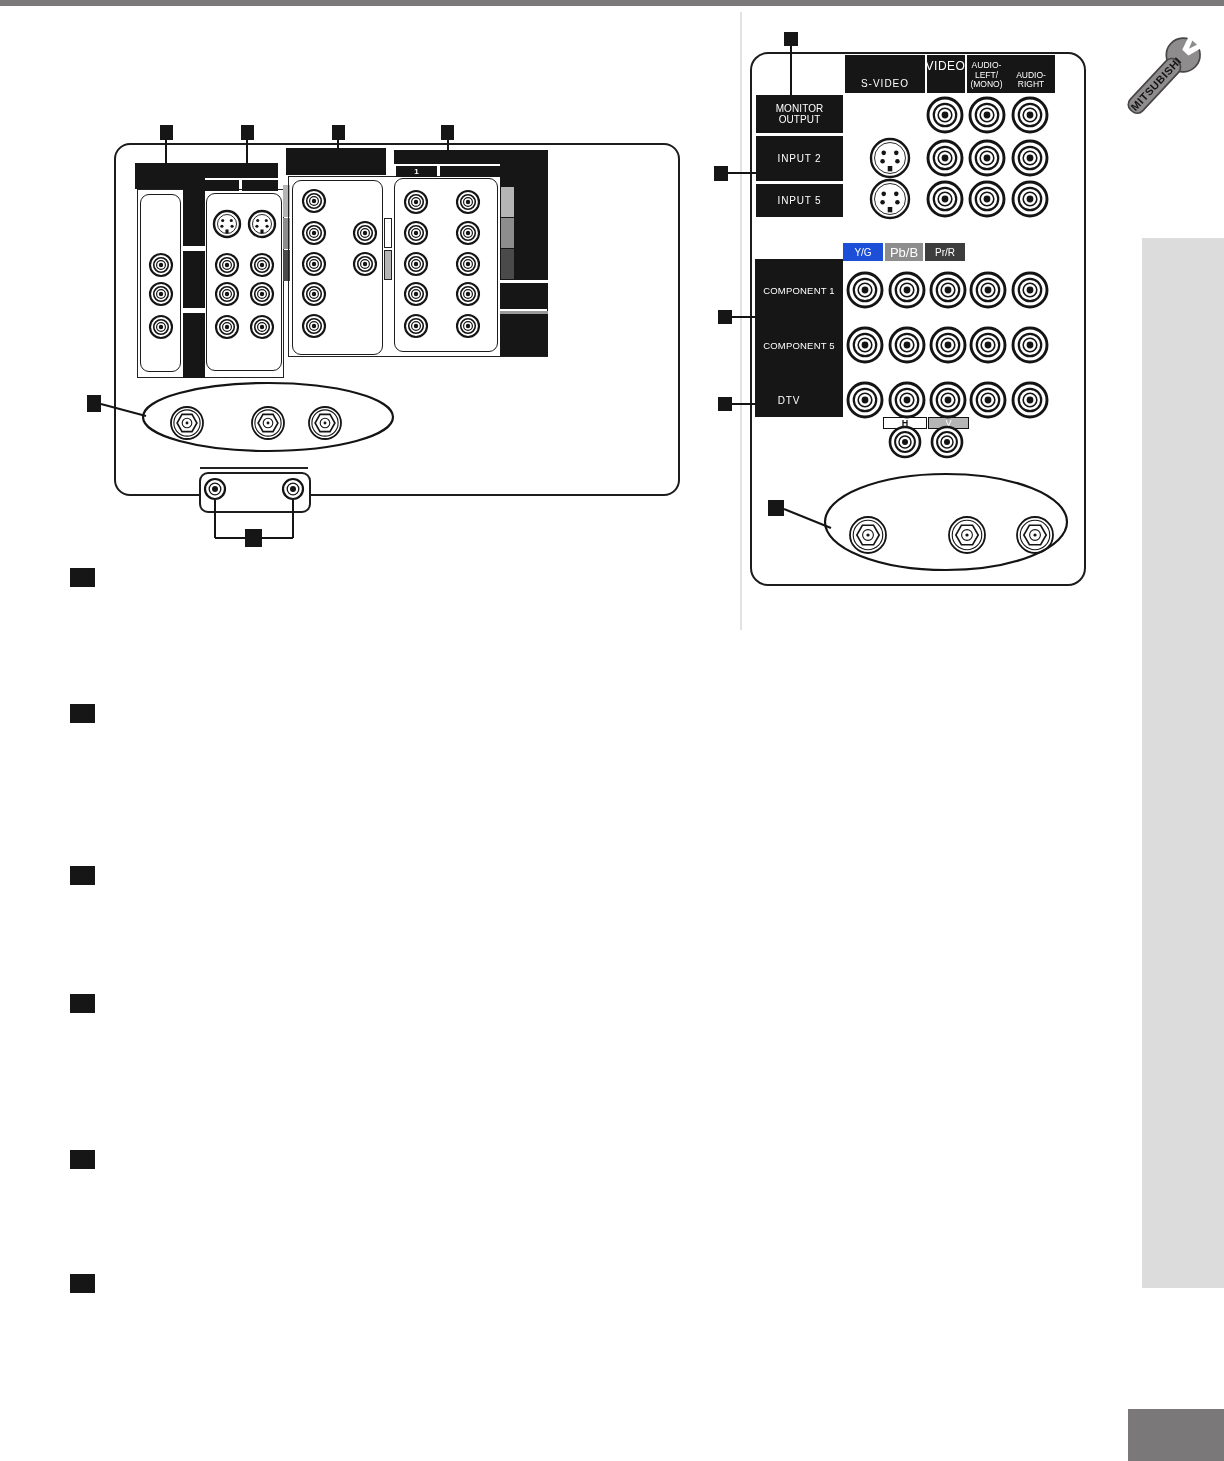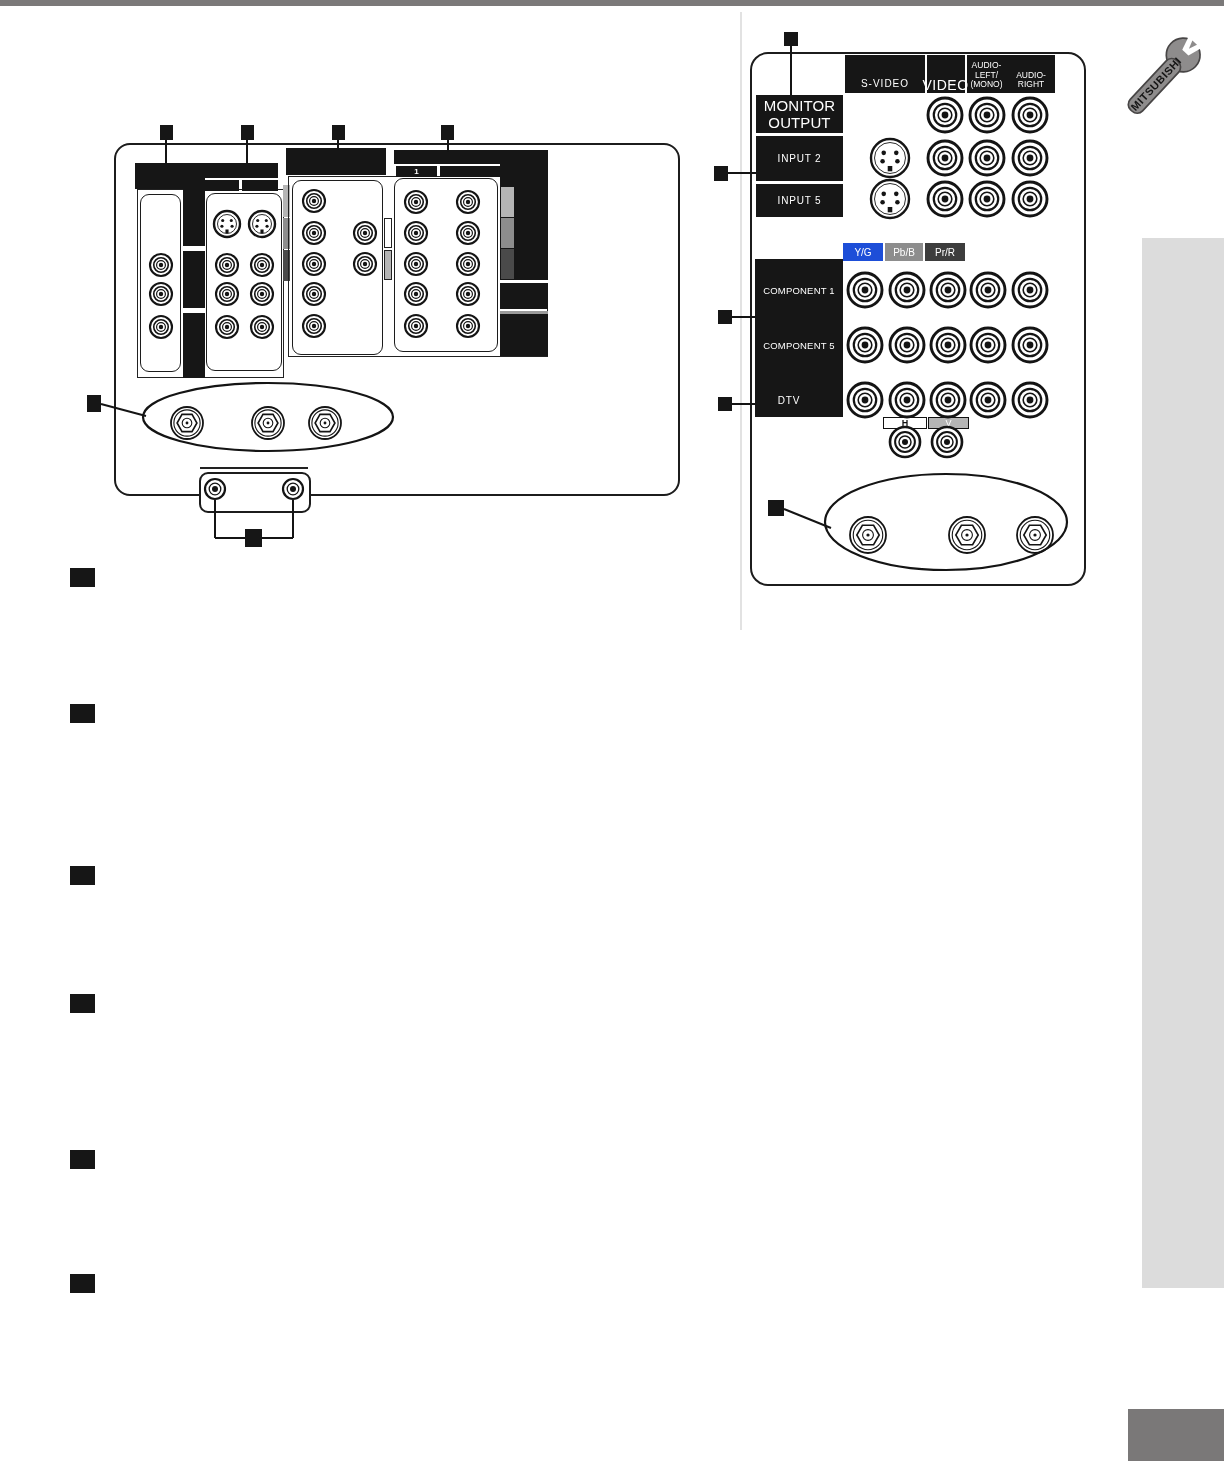--- a/index.html
+++ b/index.html
@@ -102,50 +102,50 @@
   <div class="abs sq" style="left:718px;top:310px;width:14px;height:14px"></div>
   <div class="abs sq" style="left:718px;top:397px;width:14px;height:14px"></div>
   <div class="abs sq" style="left:768px;top:500px;width:16px;height:16px"></div>
 
   <div class="abs blk" style="left:845px;top:55px;width:210px;height:38px"></div>
   <div class="abs" style="left:925px;top:55px;width:2px;height:38px;background:#fff"></div>
   <div class="abs" style="left:964.5px;top:55px;width:2px;height:38px;background:#fff"></div>
   <div class="abs bot wt" style="left:845px;top:55px;width:80px;height:38px;font-size:10px;letter-spacing:1px;padding-bottom:4px">
     <span>S-VIDEO</span>
     </div>
-  <div class="abs bot wt" style="left:926px;top:55px;width:39px;height:38px;font-size:14px;letter-spacing:0.5px;padding-bottom:0">
+  <div class="abs bot wt" style="left:926px;top:55px;width:39px;height:38px;font-size:12px;letter-spacing:0.5px;padding-bottom:20px">
     <span>VIDEO</span>
     </div>
   <div class="abs bot wt" style="left:966px;top:55px;width:41px;height:38px;font-size:8.5px;line-height:1.12;padding-bottom:3px">
     <span class="ml">AUDIO-
 LEFT/
 (MONO)</span>
     </div>
   <div class="abs bot wt" style="left:1007px;top:55px;width:48px;height:38px;font-size:8.5px;line-height:1.12;padding-bottom:3px">
     <span class="ml">AUDIO-
 RIGHT</span>
     </div>
 
   <div class="abs blk" style="left:756px;top:95px;width:87px;height:122px"></div>
   <div class="abs" style="left:756px;top:133px;width:87px;height:2.5px;background:#fff"></div>
   <div class="abs" style="left:756px;top:181px;width:87px;height:2.5px;background:#fff"></div>
-  <div class="abs cen wt" style="left:756px;top:95px;width:87px;height:38px;font-size:15px;letter-spacing:0.1px">
+  <div class="abs cen wt" style="left:756px;top:95px;width:87px;height:38px;font-size:10px;letter-spacing:0.1px">
     <span>MONITOR OUTPUT</span>
     </div>
   <div class="abs cen wt" style="left:756px;top:135px;width:87px;height:46px;font-size:10px;letter-spacing:0.8px">
     <span>INPUT 2</span>
     </div>
   <div class="abs cen wt" style="left:756px;top:183px;width:87px;height:34px;font-size:10px;letter-spacing:0.8px">
     <span>INPUT 5</span>
     </div>
 
   <div class="abs cen wt" style="left:843px;top:243px;width:40px;height:18px;background:#1d4ed8;font-size:10px">
     <span>Y/G</span>
     </div>
-  <div class="abs cen wt" style="left:885px;top:243px;width:38px;height:18px;background:#8d8d8d;font-size:10px">
+  <div class="abs cen wt" style="left:885px;top:243px;width:38px;height:18px;background:#8d8d8d;font-size:13px">
     <span>Pb/B</span>
     </div>
   <div class="abs cen wt" style="left:925px;top:243px;width:40px;height:18px;background:#3d3d3d;font-size:10px">
     <span>Pr/R</span>
     </div>
 
   <div class="abs blk" style="left:755px;top:259px;width:88px;height:158px"></div>
   <div class="abs cen wt" style="left:755px;top:279px;width:88px;height:22px;font-size:9.5px;letter-spacing:0.2px">
     <span>COMPONENT 1</span>
     </div>

